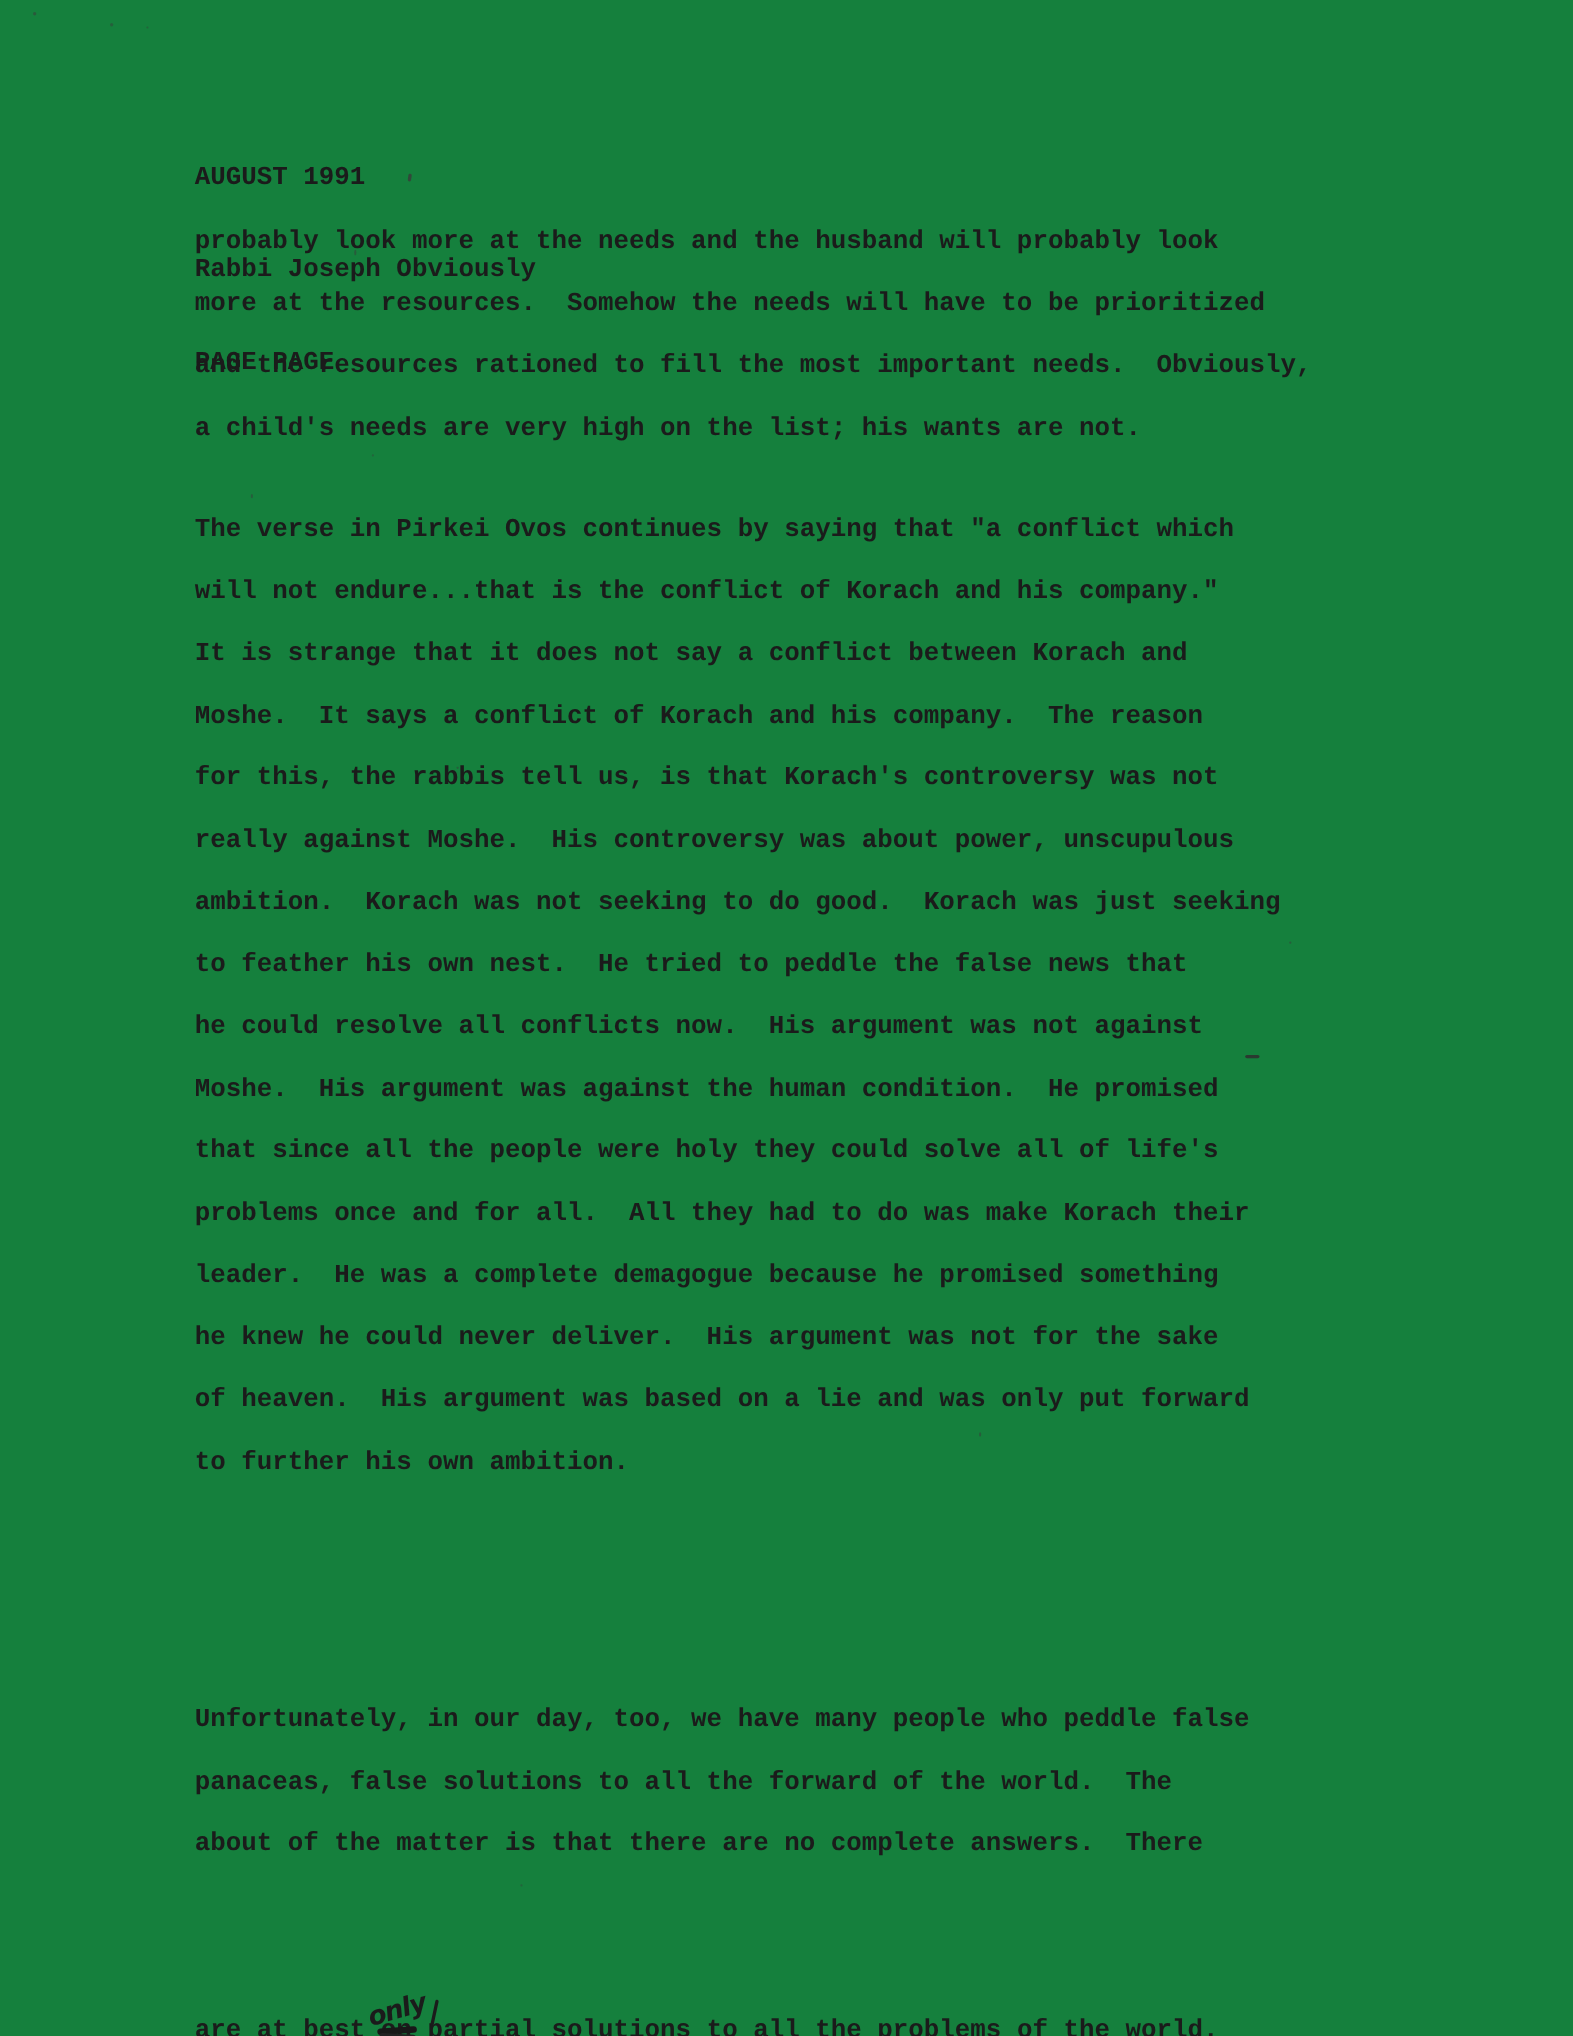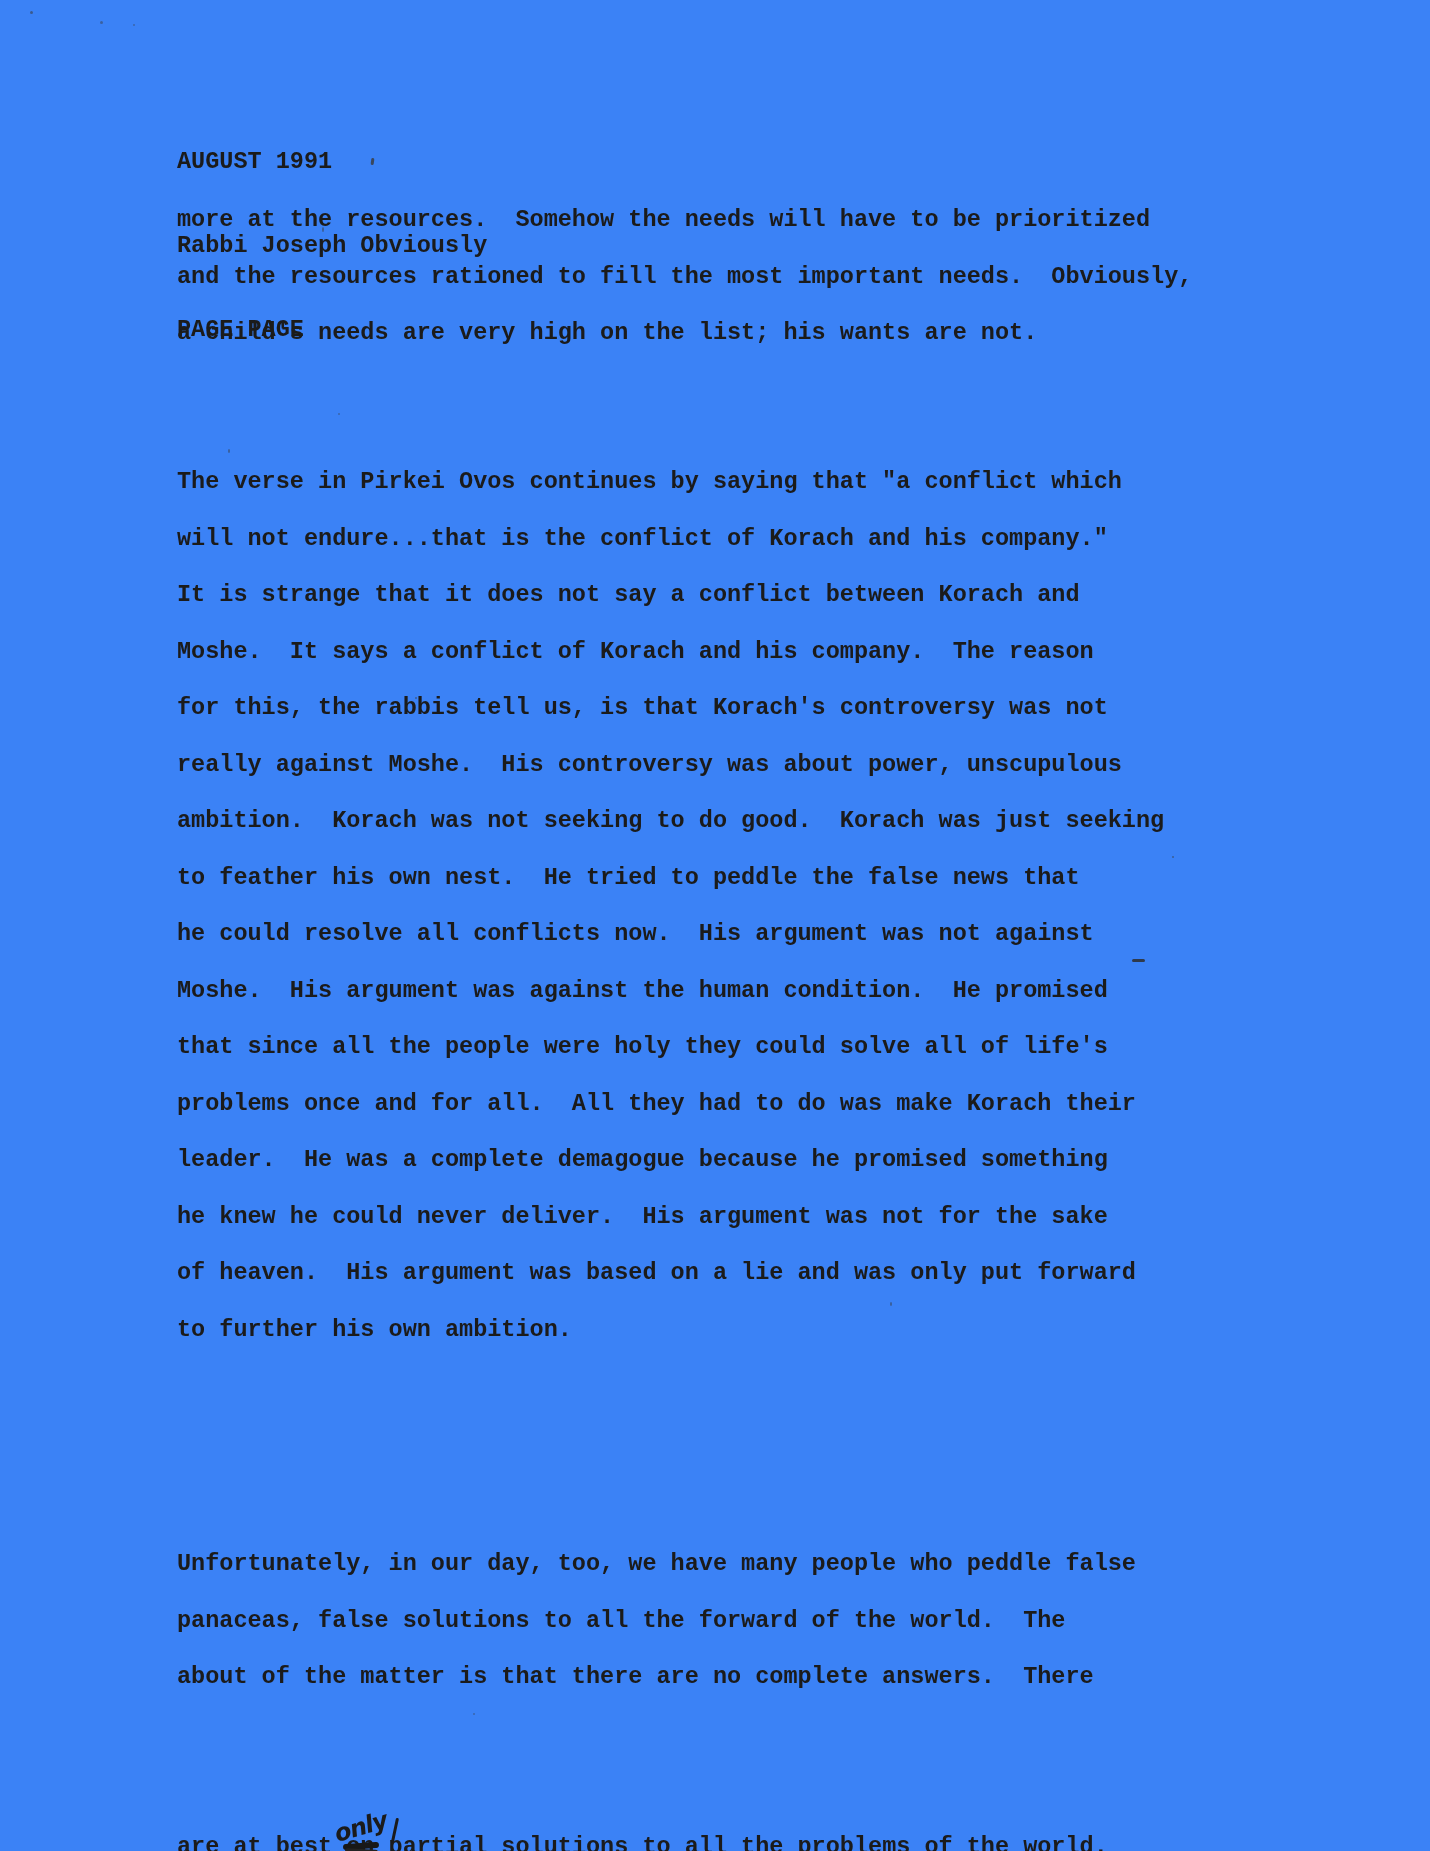--- a/index.html
+++ b/index.html
@@ -8,21 +8,21 @@
     background: #ffffff;
     width: 1430px;
     height: 1851px;
     overflow: hidden;
   }
   .page {
     position: absolute;
     left: 0; top: 0;
     width: 1430px;
     height: 1851px;
-    background: #3b82f6;
+    background: #15803d;
     font-family: "Liberation Mono", "DejaVu Sans Mono", monospace;
     color: #1b1b1b;
   }
   .header {
     position: absolute;
     left: 177px;
     top: 92px;
     font-size: 23.5px;
     font-weight: 700;
     line-height: 28px;
@@ -102,21 +102,21 @@
 <body>
 
 <div class="page">
 
   <div class="header">
     <div class="line">AUGUST 1991</div>
     <div class="line">Rabbi Joseph Obviously</div>
     <div class="line">PAGE PAGE</div>
   </div>
 
-  <div class="para para-1"><div class="line">more at the resources.  Somehow the needs will have to be prioritized</div><div class="line">and the resources rationed to fill the most important needs.  Obviously,</div><div class="line">a child's needs are very high on the list; his wants are not.</div></div>
+  <div class="para para-1"><div class="line">probably look more at the needs and the husband will probably look</div><div class="line">more at the resources.  Somehow the needs will have to be prioritized</div><div class="line">and the resources rationed to fill the most important needs.  Obviously,</div><div class="line">a child's needs are very high on the list; his wants are not.</div></div>
 
   <div class="para para-2"><div class="line">The verse in Pirkei Ovos continues by saying that "a conflict which</div><div class="line">will not endure...that is the conflict of Korach and his company."</div><div class="line">It is strange that it does not say a conflict between Korach and</div><div class="line">Moshe.  It says a conflict of Korach and his company.  The reason</div><div class="line">for this, the rabbis tell us, is that Korach's controversy was not</div><div class="line">really against Moshe.  His controversy was about power, unscupulous</div><div class="line">ambition.  Korach was not seeking to do good.  Korach was just seeking</div><div class="line">to feather his own nest.  He tried to peddle the false news that</div><div class="line">he could resolve all conflicts now.  His argument was not against</div><div class="line">Moshe.  His argument was against the human condition.  He promised</div><div class="line">that since all the people were holy they could solve all of life's</div><div class="line">problems once and for all.  All they had to do was make Korach their</div><div class="line">leader.  He was a complete demagogue because he promised something</div><div class="line">he knew he could never deliver.  His argument was not for the sake</div><div class="line">of heaven.  His argument was based on a lie and was only put forward</div><div class="line">to further his own ambition.</div></div>
 
   <div class="para para-3">
     <div><div class="line">Unfortunately, in our day, too, we have many people who peddle false</div><div class="line">panaceas, false solutions to all the forward of the world.  The</div><div class="line">about of the matter is that there are no complete answers.  There</div></div>
     <div class="line"><span>are at best </span><span class="struck">on</span><span> partial solutions to all the problems of the world.</span><span class="hand">only</span></div>
     
   </div>
 
   <div class="speck" style="left:30px;  top:11px;   width:3px; height:3px; opacity:.55;"></div>

